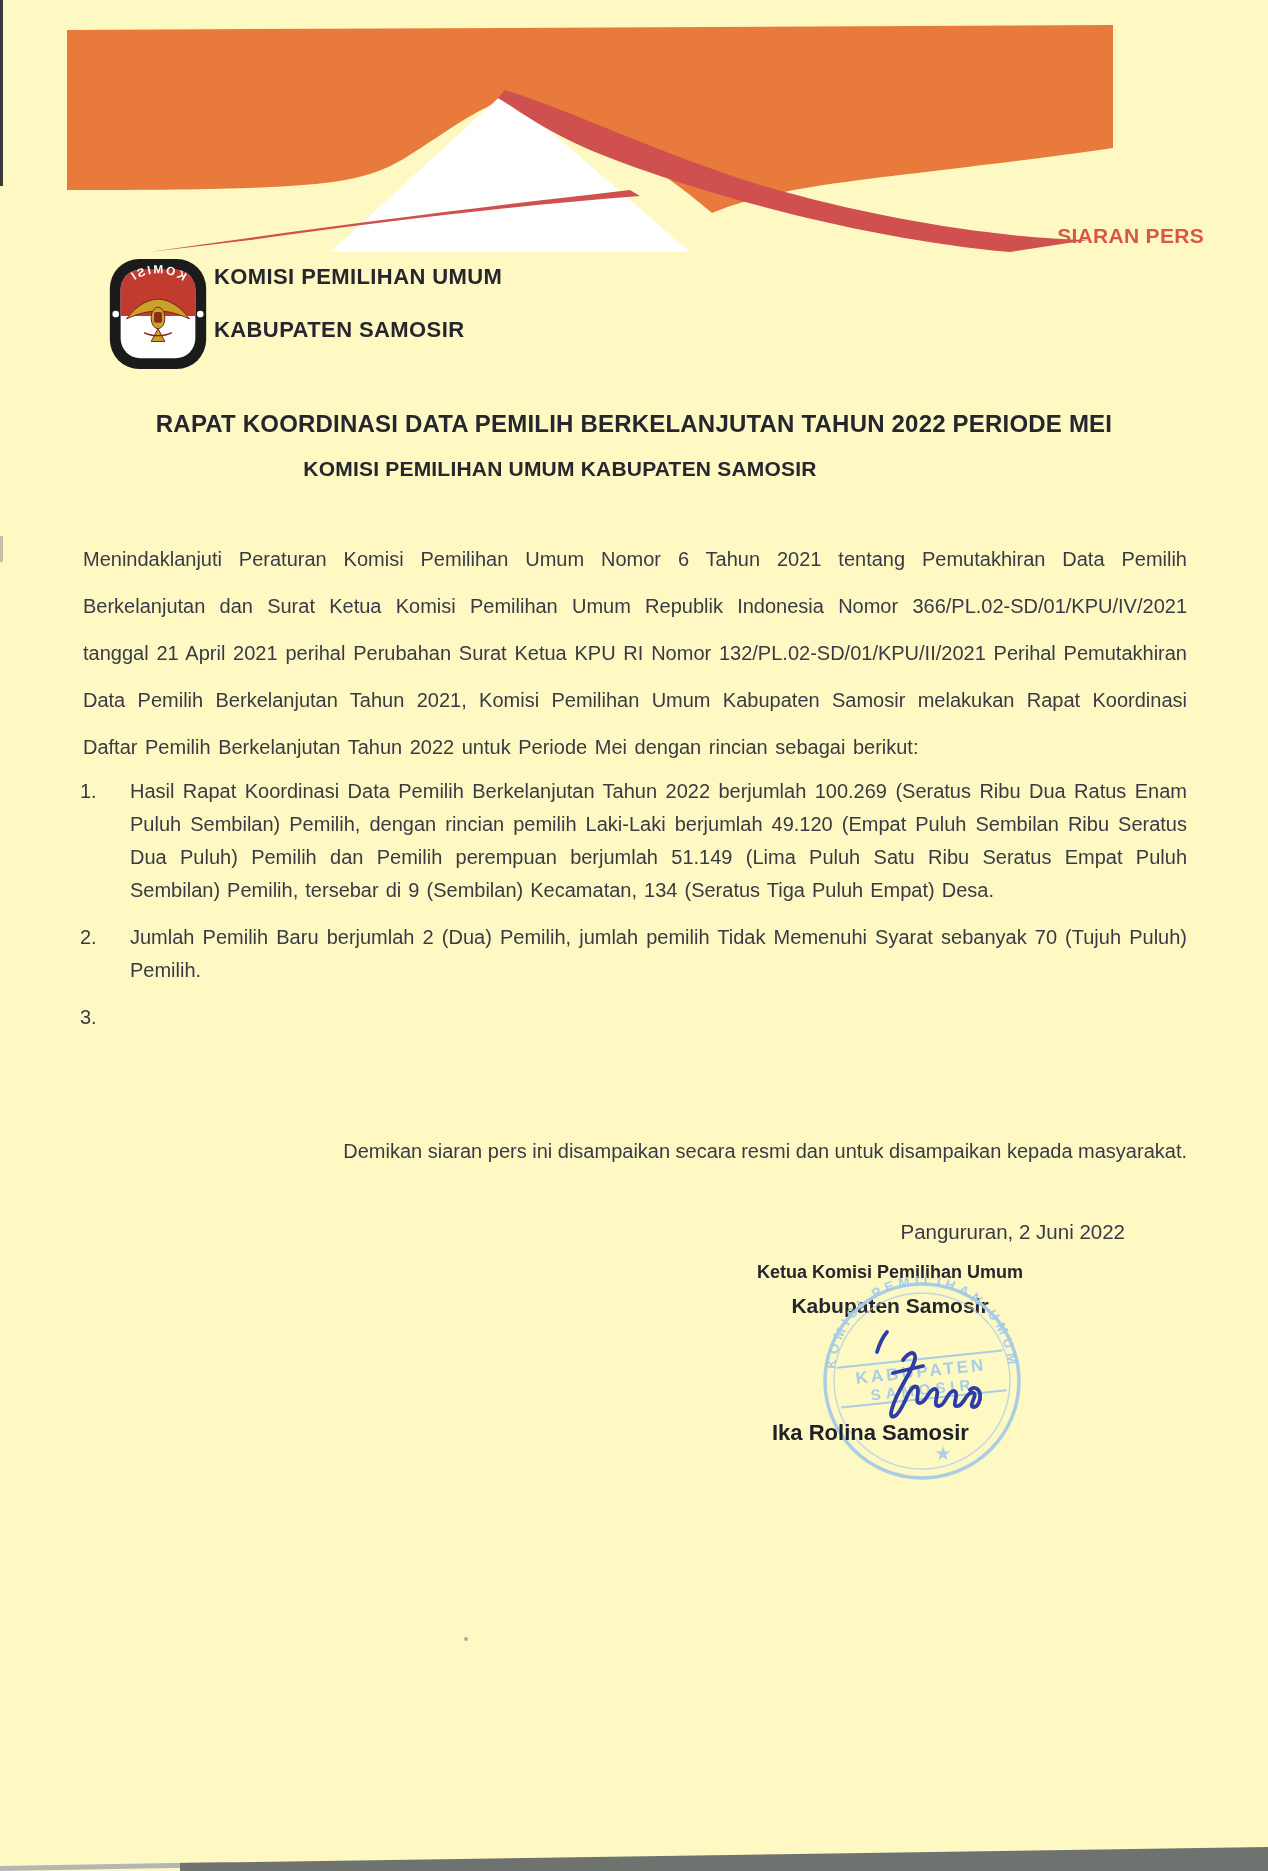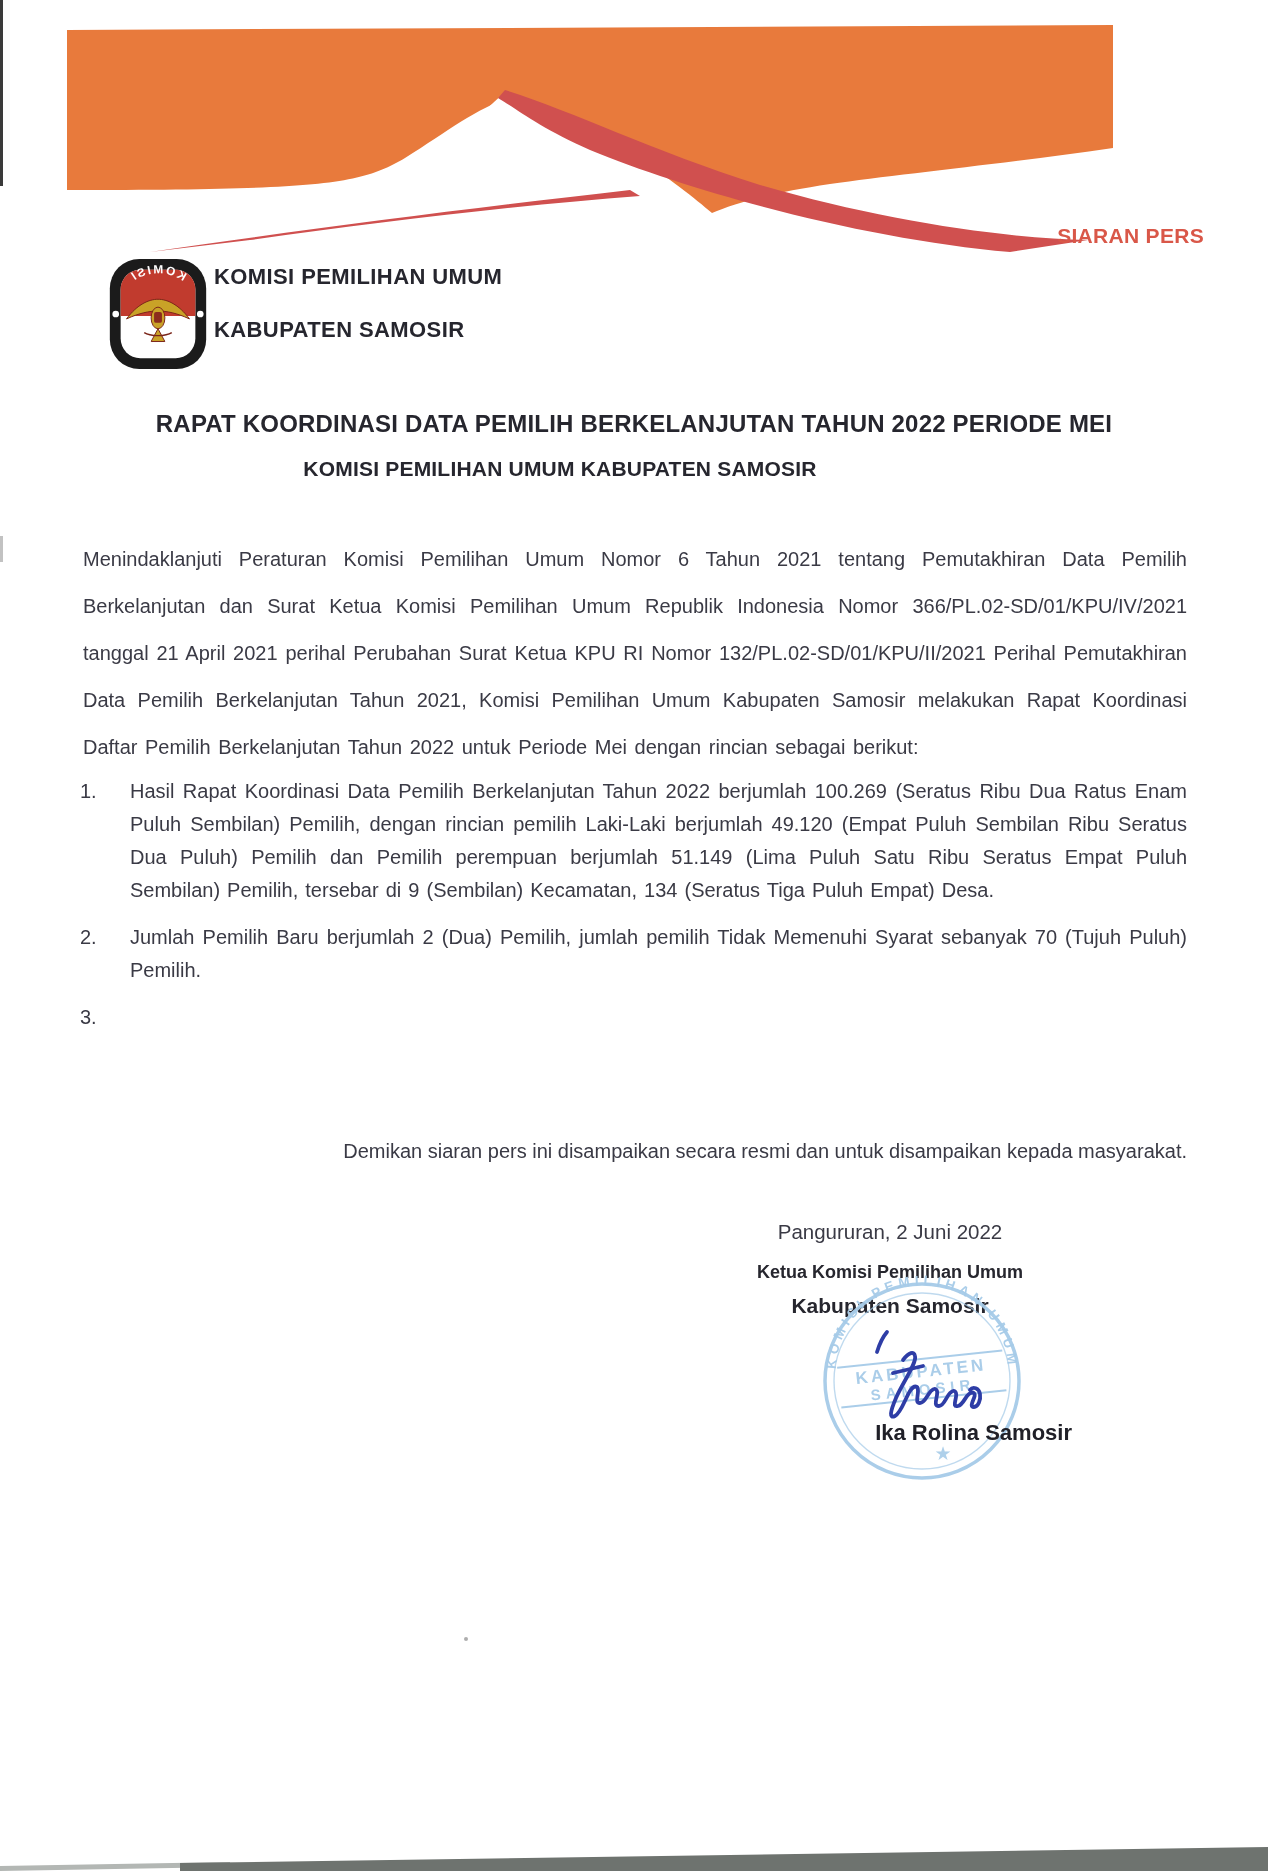--- a/index.html
+++ b/index.html
@@ -1,17 +1,17 @@
 <!DOCTYPE html>
 <html style="--banner_orange: #E87A3C; --banner_red: #D0504F; --press: #D95748; --heading: #26262e; --body_text: #3a3a45; --stamp_blue: #A6CBE8; --ink_blue: #2e3da6; --logo_red: #C13B2E; --logo_gold: #C9A227;"><head>
 <meta charset="utf-8">
 <style>
   html,body{margin:0;padding:0;background:#e8e8e8;}
   .page{
-    position:relative;width:1268px;height:1871px;background:#ffffff;
+    position:relative;width:1268px;height:1871px;background:#fef9c3;
     margin:0 auto;overflow:hidden;
     font-family:"Liberation Sans",sans-serif;color:var(--body_text,#3a3a45);
   }
   .abs{position:absolute;}
   
   .banner{left:0;top:0;width:1268px;height:258px;}
   .scan-line-left{left:0;top:0;width:3px;height:186px;background:#3a3a3a;}
   .scan-smudge{left:0;top:536px;width:3px;height:26px;background:#9a9a9a;opacity:.6;}
   .press-label{
     top:224px;right:64px;font-size:21px;font-weight:bold;
@@ -28,25 +28,25 @@
   .intro{
     left:83px;top:536px;width:1104px;font-size:20px;line-height:47px;
     text-align:justify;text-justify:inter-word;word-spacing:2px;
   }
   .list{left:80px;top:775px;width:1107px;}
   .num-item{position:relative;padding-left:50px;font-size:20px;line-height:33px;text-align:justify;word-spacing:1.5px;margin-bottom:14px;}
   .num-item.tight{padding-left:34px;}
   .num-item .marker{position:absolute;left:0;top:0;}
   .closing{left:83px;top:1140px;width:1104px;font-size:20px;text-align:right;}
   
-  .place-date{left:655px;top:1220px;width:470px;text-align:center;font-size:20.5px;}
+  .place-date{left:655px;top:1220px;width:470px;text-align:right;font-size:20.5px;}
   .role1{left:655px;top:1262px;width:470px;text-align:center;font-size:18px;font-weight:bold;color:var(--heading,#26262e);}
   .role2{left:655px;top:1294px;width:470px;text-align:center;font-size:21px;font-weight:bold;color:var(--heading,#26262e);}
   .stamp{left:797px;top:1256px;width:250px;height:250px;}
-  .sig-name{left:772px;top:1420px;width:300px;text-align:right;font-size:22px;font-weight:bold;color:#202028;}
+  .sig-name{left:772px;top:1420px;width:300px;text-align:left;font-size:22px;font-weight:bold;color:#202028;}
   
   .bottom-bar{left:0;top:1840px;width:1268px;height:31px;}
   .speck{left:464px;top:1637px;width:4px;height:4px;border-radius:50%;background:#8a8a8a;opacity:.7;}
 </style>
 </head>
 <body>
 
 <div class="page">
 
   <svg class="abs banner" viewBox="0 0 1268 258" aria-hidden="true">

